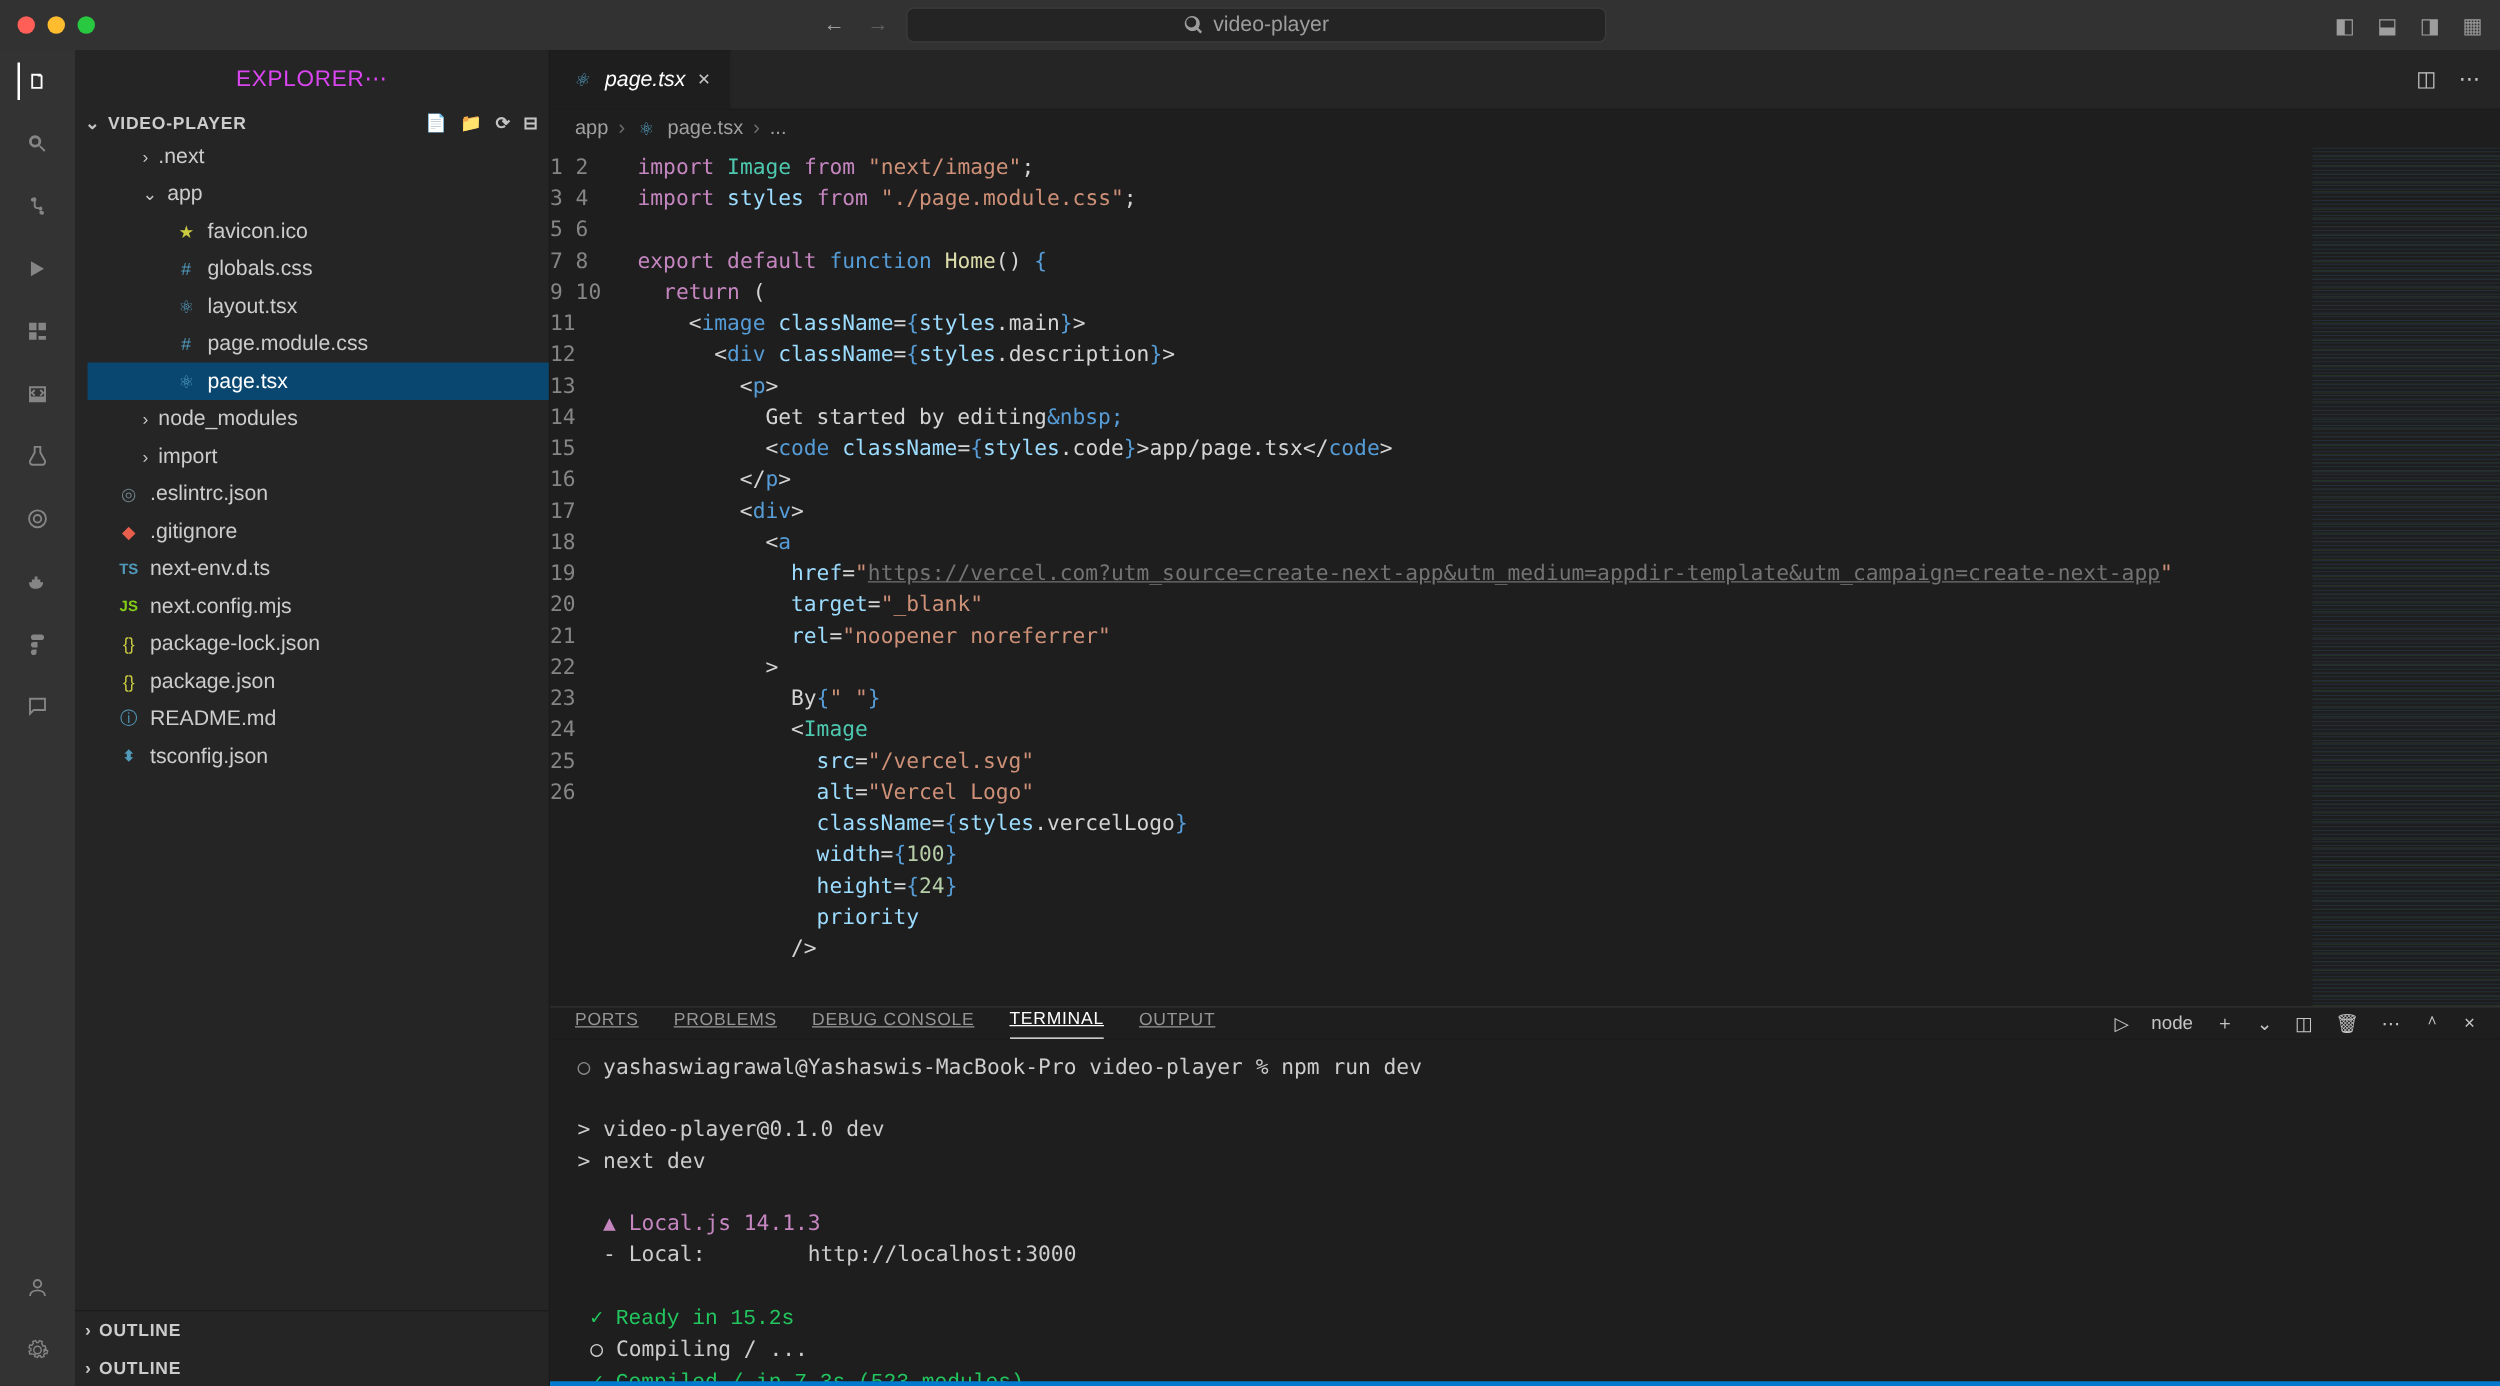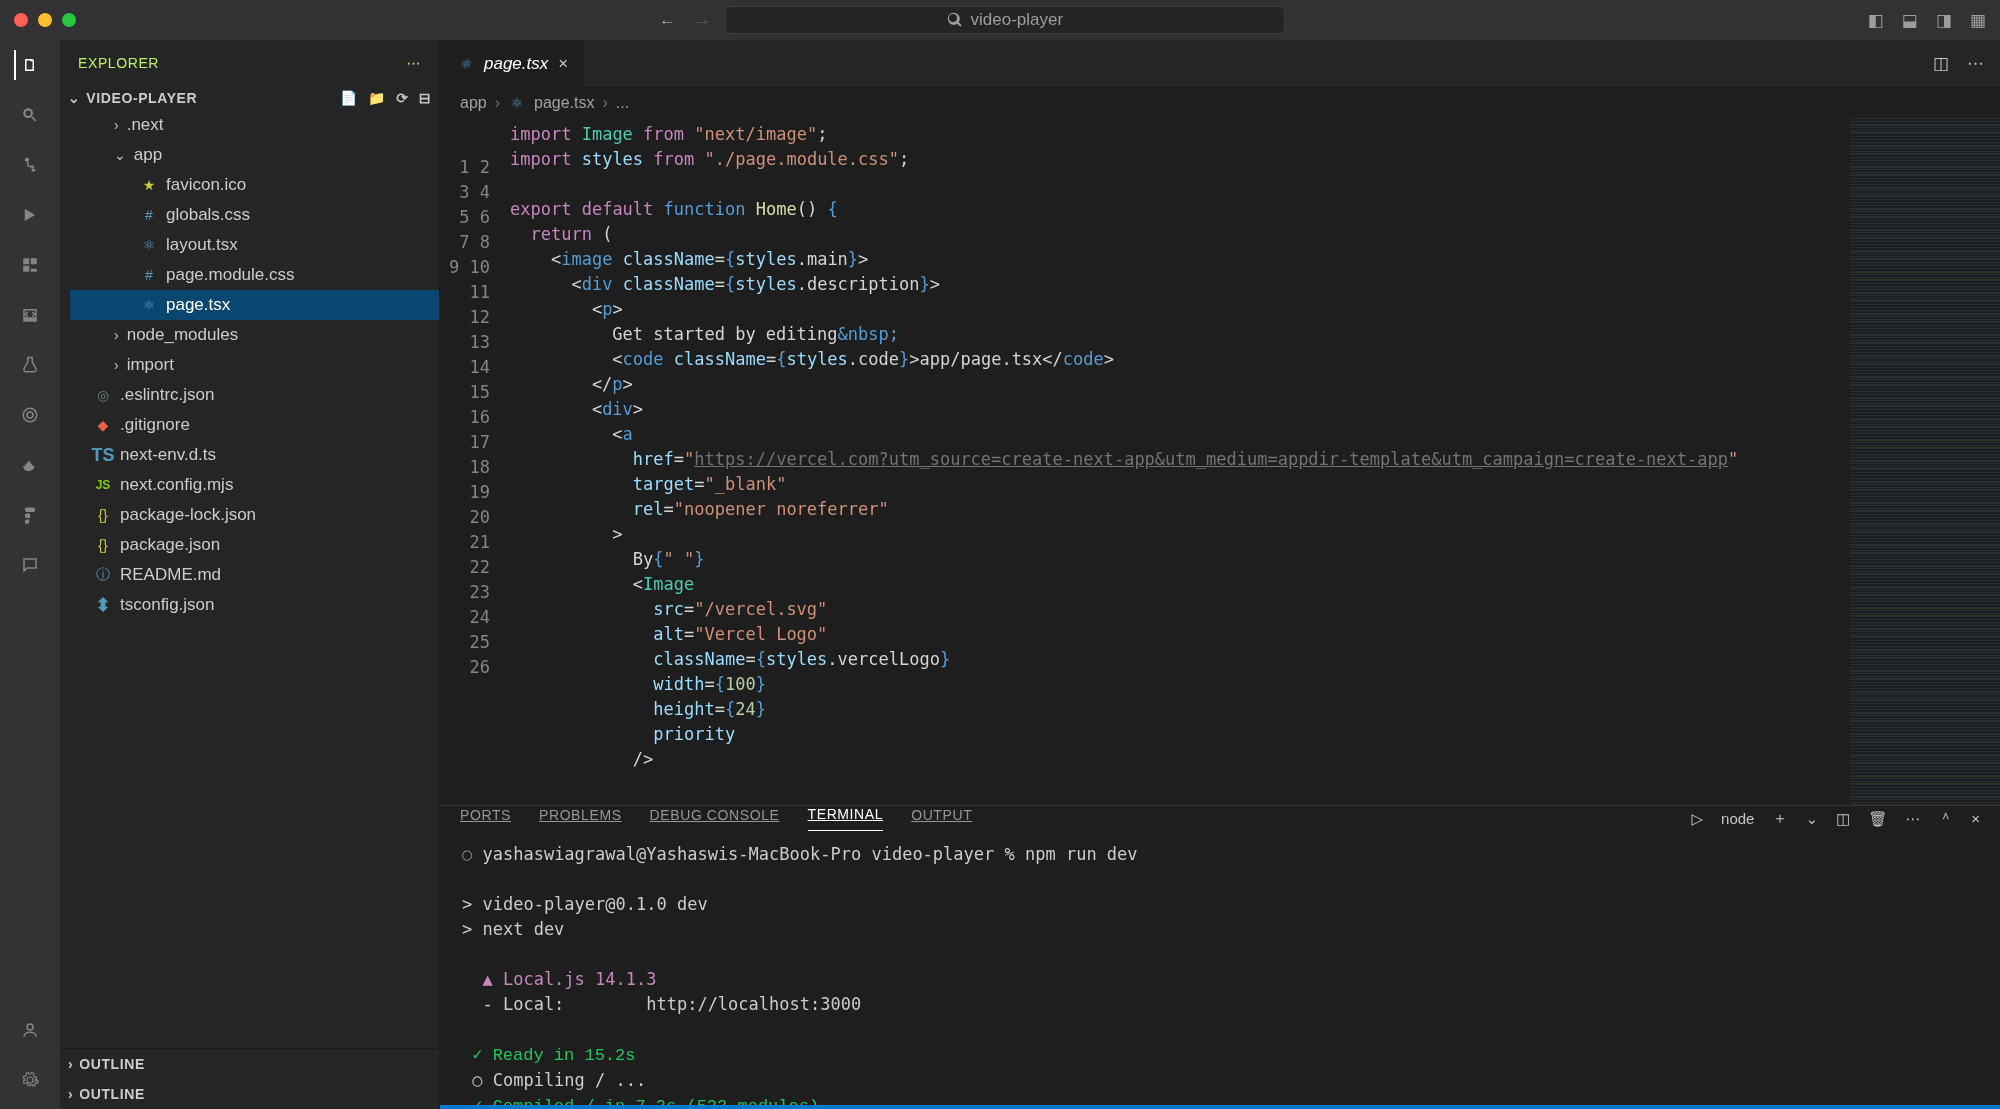--- a/index.html
+++ b/index.html
@@ -46,43 +46,43 @@
   }
   .activity-bar .ab-item { width:30px; height:30px; display:flex; align-items:center; justify-content:center; cursor:pointer; }
   .activity-bar .ab-item.active { color:#fff; border-left:2px solid #fff; margin-left:-2px; padding-left:2px; }
   .activity-bottom { margin-top:auto; margin-bottom:14px; display:flex; flex-direction:column; gap:20px; }
 
   .sidebar {
     width: 380px; background:#252526; display:flex; flex-direction:column;
     border-right:1px solid #1b1b1b;
   }
   .sidebar-header {
-    height:46px; display:flex; align-items:center; justify-content:space-between;
-    padding:0 18px; font-size:14px; letter-spacing:0.6px; color:#bef264;
+    height:46px; display:flex; align-items:center; justify-content:center;
+    padding:0 18px; font-size:18px; letter-spacing:0.6px; color:#d946ef;
   }
   .sidebar-section-title {
     display:flex; align-items:center; gap:6px; padding:4px 8px;
     font-weight:700; font-size:14px; letter-spacing:0.6px; color:#cccccc;
   }
   .sidebar-section-title .actions { margin-left:auto; display:flex; gap:10px; color:#c5c5c5; }
   .file-tree { padding-left:10px; font-size:17px; }
   .tree-row {
     display:flex; align-items:center; gap:8px; height:30px;
     padding-left:24px; color:#cccccc; cursor:pointer;
   }
   .tree-row.indent-1 { padding-left:44px; }
   .tree-row.indent-2 { padding-left:70px; }
   .tree-row.selected { background:#094771; color:#ffffff; }
   .tree-icon { width:18px; height:18px; display:inline-flex; align-items:center; justify-content:center; font-size:14px; }
   .ico-react { color:#519aba; }
   .ico-css { color:#519aba; }
   .ico-fav { color:#cbcb41; }
   .ico-js { color:#84cc16; }
   .ico-json { color:#cbcb41; }
-  .ico-ts { color:#519aba; font-size:18px; font-weight:700; }
+  .ico-ts { color:#519aba; font-size:12px; font-weight:700; }
   .ico-info { color:#519aba; }
   .ico-gear { color:#6d8086; }
   .chev { color:#c5c5c5; font-size:14px; }
 
   .sidebar-bottom { margin-top:auto; border-top:1px solid #1b1b1b; }
   .sb-collapsed {
     display:flex; align-items:center; gap:6px; height:30px;
     padding:0 8px; font-weight:700; font-size:14px; letter-spacing:.6px;
   }
 
@@ -102,23 +102,23 @@
   .tab-actions { margin-left:auto; display:flex; align-items:center; gap:18px; padding:0 16px; color:#c5c5c5; }
 
   .breadcrumb {
     height:30px; display:flex; align-items:center; gap:8px;
     padding:0 20px; color:#a0a0a0; font-size:16px;
   }
   .breadcrumb .sep { color:#6e6e6e; }
 
   .editor-area { flex:1; display:flex; overflow:hidden; position:relative; }
   .gutter {
-    width:70px; text-align:right; padding-right:20px; padding-top:4px;
+    width:70px; padding-right:20px; padding-top:4px;
     color:#858585; font-family: Menlo, Consolas, monospace;
-    font-size:17px; line-height:25px;margin-top:33px;
+    font-size:17px; line-height:25px;
   }
   .code {
     flex:1; font-family: Menlo, Consolas, monospace; font-size:17px;
     line-height:25px; padding-top:4px; white-space:pre; color:#d4d4d4;
     overflow:hidden;
   }
   .tok-kw { color:#c586c0; }
   .tok-type { color:#4ec9b0; }
   .tok-func { color:#dcdcaa; }
   .tok-str { color:#ce9178; }

